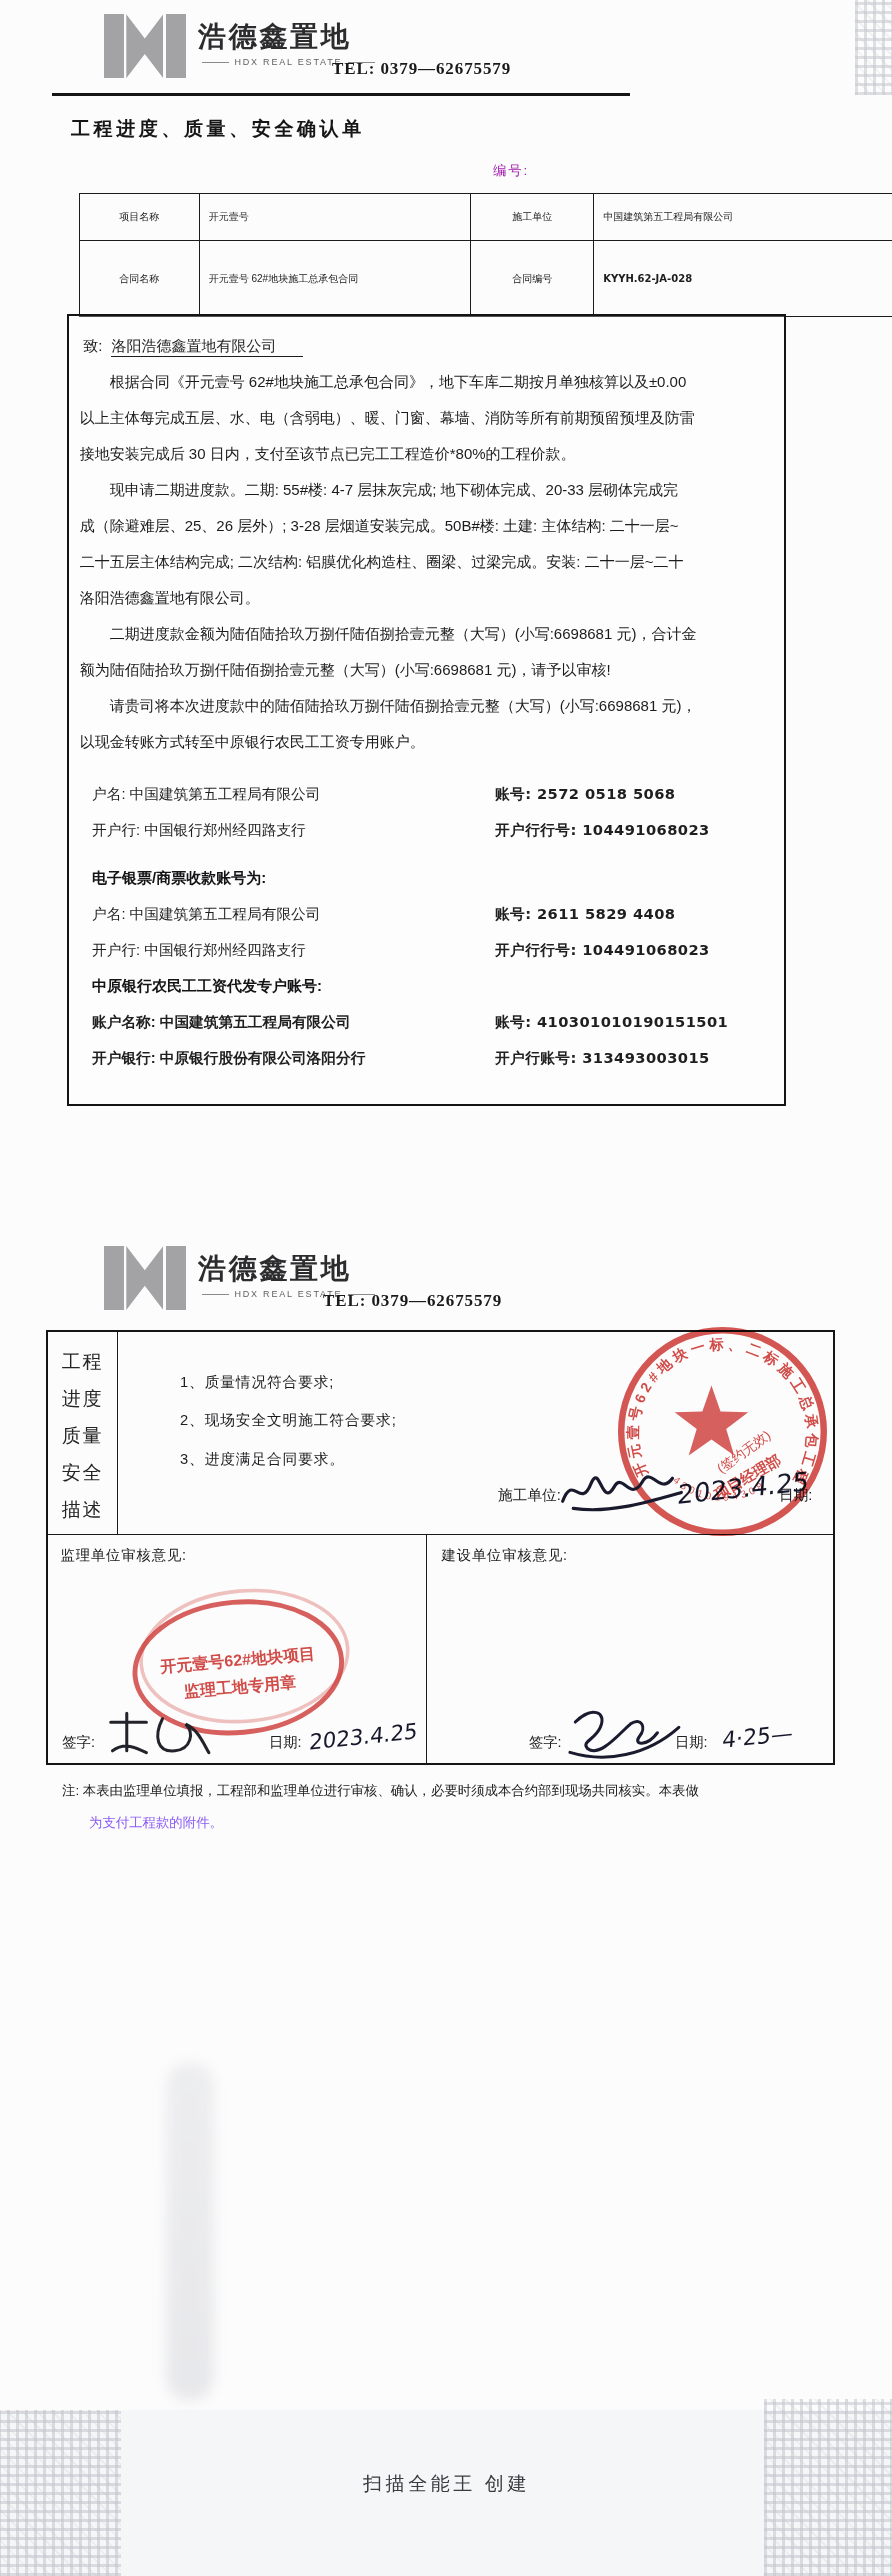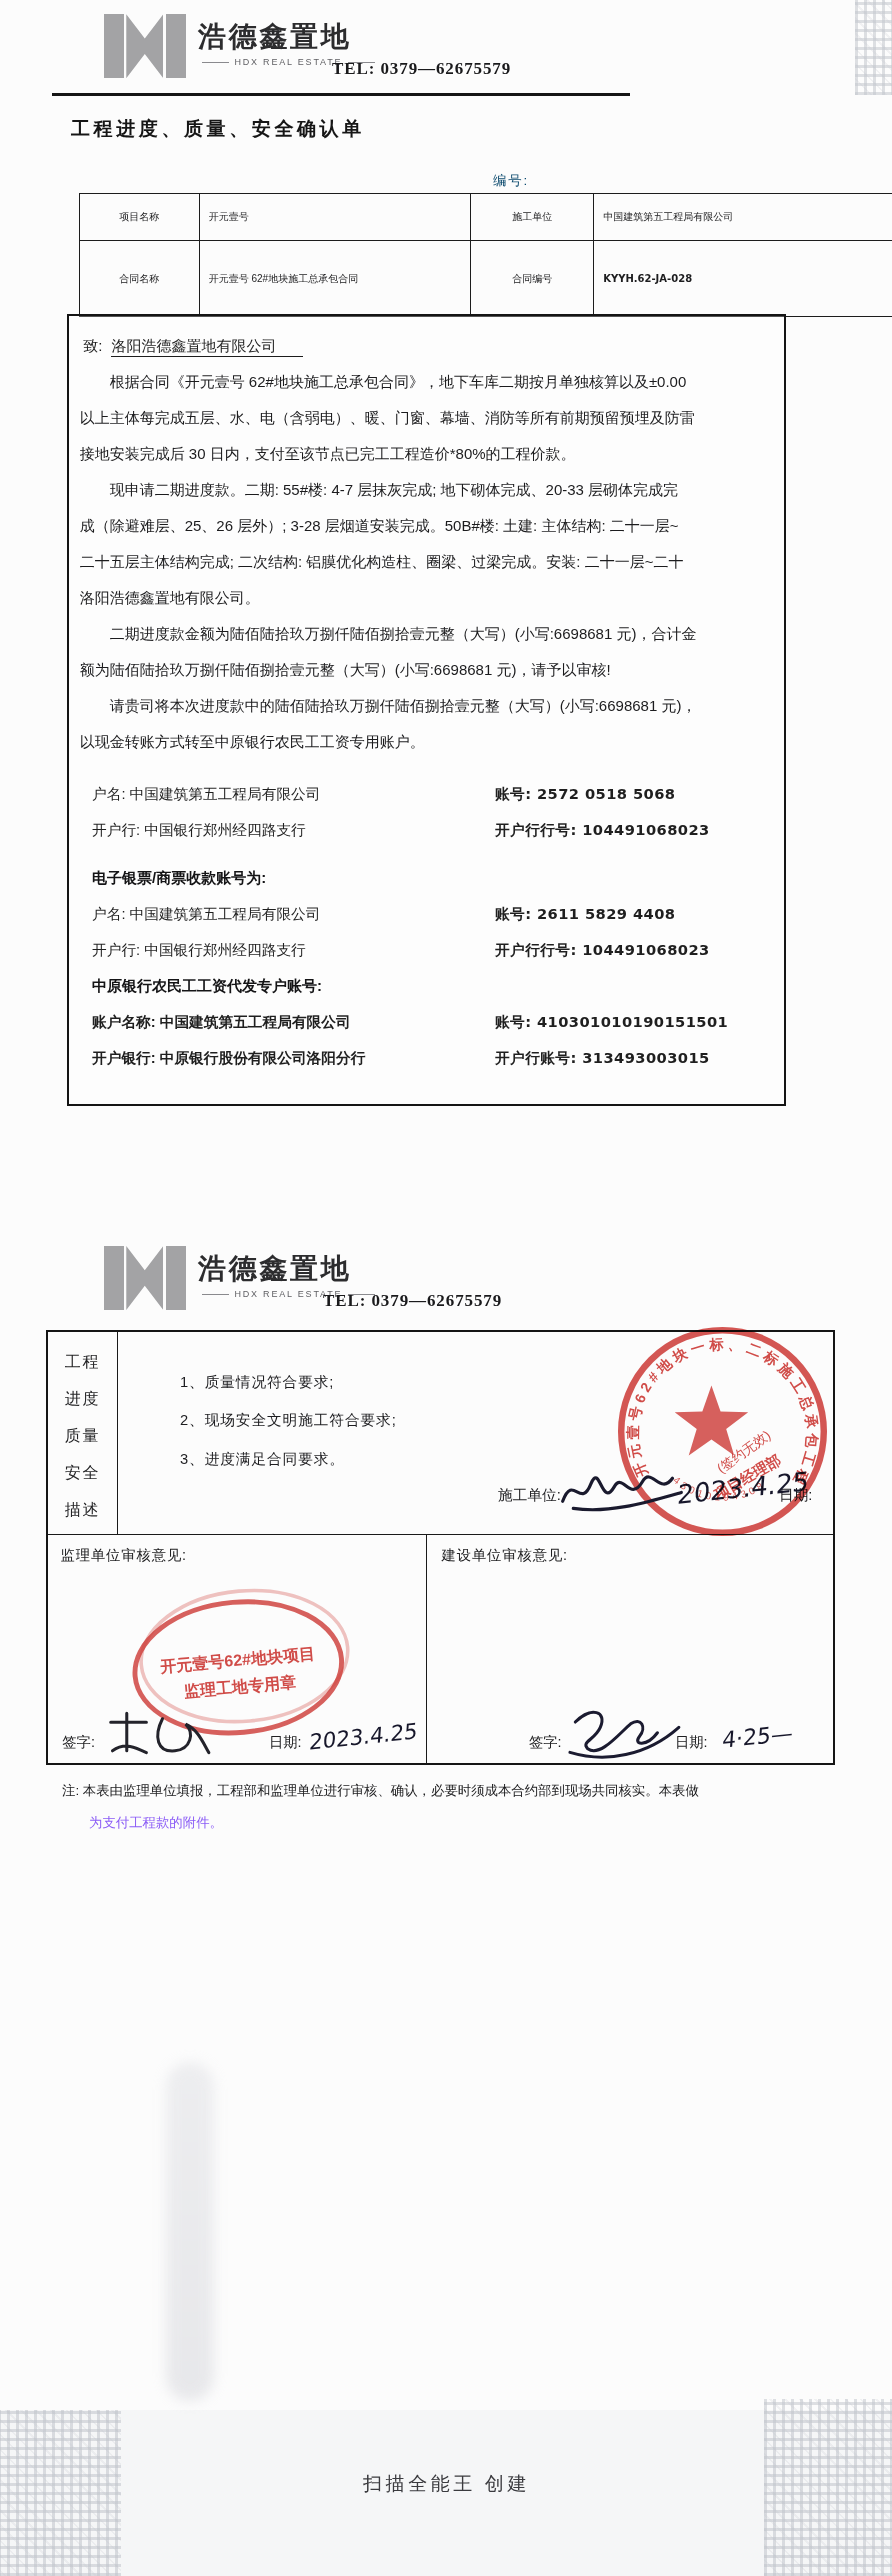--- a/index.html
+++ b/index.html
@@ -22,21 +22,21 @@
   .logo .bar{width:19.6px;background:#a3a3a5;}
   .logo .bow{width:37px;background:#a3a3a5;clip-path:polygon(0 0,50% 38%,100% 0,100% 100%,50% 62%,0 100%);}
   .brand-name{position:absolute;font-size:28px;font-weight:700;letter-spacing:2.7px;color:#2c2c2e;
               font-family:"Liberation Serif",serif;}
   .brand-en{position:absolute;display:flex;align-items:center;gap:5.4px;font-size:9px;letter-spacing:1.8px;color:#5e5e62;}
   .brand-en .dash{width:27px;height:0;border-top:0.9px solid #8a8a8e;}
   .tel{position:absolute;font-size:17px;font-weight:700;font-family:"Liberation Serif",serif;color:#1a1a1c;letter-spacing:0.9px;}
   .rule{position:absolute;left:52px;top:93px;width:578px;height:2.7px;background:#151515;}
   .title{position:absolute;left:71px;top:116px;width:411px;text-align:left;font-size:19px;font-weight:700;
          letter-spacing:3.6px;color:#161616;}
-  .docno{position:absolute;left:493px;top:172px;font-size:13.4px;letter-spacing:1.8px;color:#0c4a6e;}
+  .docno{position:absolute;left:493px;top:162px;font-size:13.4px;letter-spacing:1.8px;color:#a21caf;}
   
   table.t1{position:absolute;left:79px;top:193px;width:838px;border-collapse:collapse;font-size:10px;}
   table.t1 td{border:1.8px solid #1c1c1c;padding:3.6px 9px;vertical-align:middle;color:#1d1d1f;}
   table.t1 tr:nth-child(1) td{height:39px;}
   table.t1 tr:nth-child(2) td{height:68px;}
   
   .bodybox{position:absolute;left:67px;top:314px;width:715px;height:788px;border:2.7px solid #141414;
            background:rgba(255,255,255,.25);}
   .toline{height:37px;line-height:37px;margin-top:10.7px;padding-left:14.3px;font-size:15px;}
   .toline .u{display:inline-block;min-width:192px;border-bottom:1.3px solid #1c1c1c;margin-left:9px;line-height:21.4px;}
@@ -46,21 +46,21 @@
   .ar{height:36px;line-height:36px;padding-left:23px;font-size:14.7px;white-space:nowrap;}
   .ar .l{display:inline-block;width:403px;}
   .ar .r{font-weight:700;font-family:"DejaVu Sans",sans-serif;letter-spacing:0.4px;}
   .ar.bold .l{font-weight:700;}
   .sp14{height:12.5px;} .sp18{height:16px;}
   
   .t2{position:absolute;left:46px;top:1330px;width:789px;height:435px;border:2.7px solid #151515;box-sizing:border-box;}
   .t2 .row1{position:absolute;left:0;top:0;width:100%;height:203px;border-bottom:1.8px solid #1a1a1a;box-sizing:border-box;}
   .t2 .lblcell{position:absolute;left:0;top:0;width:70px;height:100%;border-right:1.8px solid #1a1a1a;box-sizing:border-box;
                padding-top:10.7px;text-align:center;}
-  .t2 .lblcell div{height:37px;line-height:37px;font-size:16px;letter-spacing:1.8px;color:#242426;}
+  .t2 .lblcell div{height:37px;line-height:37px;font-size:19px;letter-spacing:1.8px;color:#242426;}
   .t2 .ccell{position:absolute;left:71px;top:0;right:0;height:100%;}
   .item{position:absolute;left:61px;font-size:14.7px;color:#1d1d20;letter-spacing:0.9px;}
   .builder-line{position:absolute;left:379px;top:154px;font-size:14.7px;color:#1d1d20;}
   .row2{position:absolute;left:0;top:203px;width:100%;height:229px;}
   .cell-sup{position:absolute;left:0;top:0;width:379px;height:100%;border-right:1.8px solid #1a1a1a;box-sizing:border-box;}
   .cell-own{position:absolute;left:381px;top:0;right:0;height:100%;}
   .cellhead{position:absolute;left:12.5px;top:10.7px;font-size:14.3px;color:#202022;letter-spacing:0.9px;}
   .signrow{position:absolute;font-size:14.3px;color:#202022;}
   
   .stamp{position:absolute;mix-blend-mode:multiply;}

